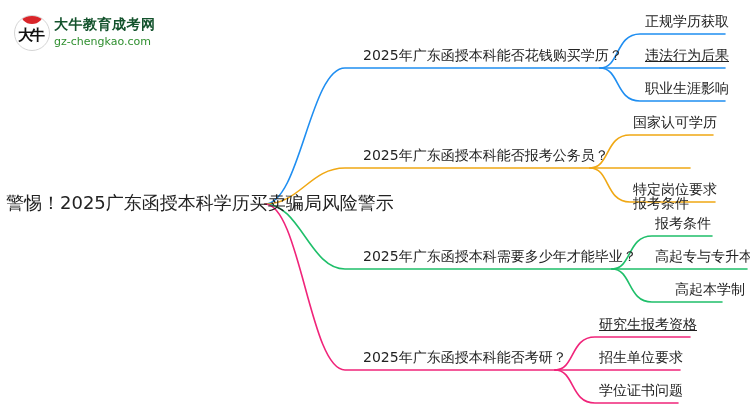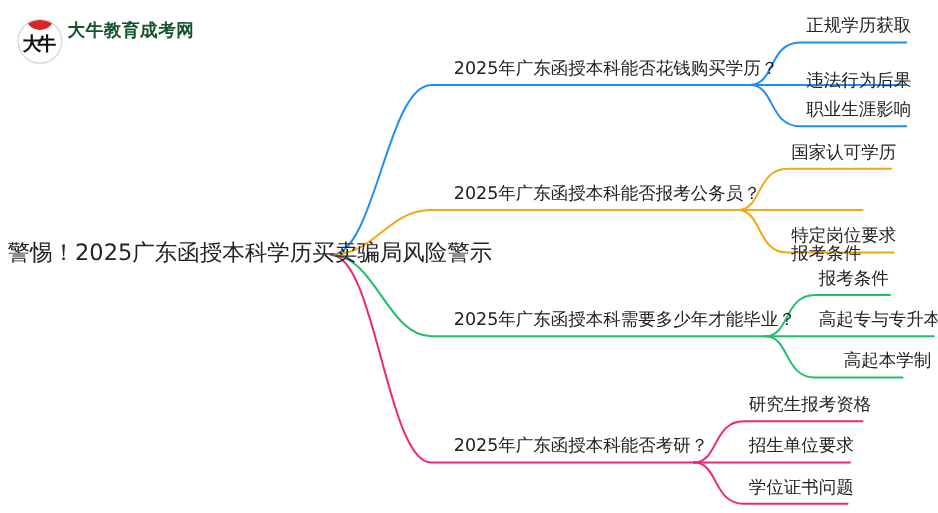--- a/index.html
+++ b/index.html
@@ -26,20 +26,21 @@
 </style>
 </head>
 <body>
 
 <div class="logo">
   <div class="logo-badge">
     <div class="sun"></div>
     <div class="glyph">大牛</div>
   </div>
   <div class="logo-title">大牛教育成考网</div>
+  <div class="logo-url">gz-chengkao.com</div>
 </div>
 
 <svg class="map" width="750" height="410">
   <g fill="none" stroke-width="1.6" stroke-linecap="round">
 
     <path d="M265,204 C300,204 310,68 345,68 L600,68" stroke="#1f8ef1"></path>
     <path d="M265,204 C300,204 310,168 345,168 L590,168" stroke="#f0a814"></path>
     <path d="M265,204 C300,204 310,269 345,269 L612,269" stroke="#1fbf6a"></path>
     <path d="M265,204 C300,204 310,370 345,370 L555,370" stroke="#f0247a"></path>
 
@@ -58,29 +59,29 @@
     <path d="M555,370 C575,370 570,337 595,337 L690,337" stroke="#f0247a"></path>
     <path d="M555,370 L680,370" stroke="#f0247a"></path>
     <path d="M555,370 C575,370 570,403 595,403 L678,403" stroke="#f0247a"></path>
   </g>
 </svg>
 
 <div class="node root">警惕！2025广东函授本科学历买卖骗局风险警示</div>
 
 <div class="node b1">2025年广东函授本科能否花钱购买学历？</div>
 <div class="node leaf" style="left:645px; top:12px;">正规学历获取</div>
-<div class="node leaf" style="left:645px; top:56px;">违法行为后果</div>
+<div class="node leaf" style="left:645px; top:46px;text-decoration:underline;">违法行为后果</div>
 <div class="node leaf" style="left:645px; top:79px;">职业生涯影响</div>
 
 <div class="node b2">2025年广东函授本科能否报考公务员？</div>
 <div class="node leaf" style="left:633px; top:113px;">国家认可学历</div>
 <div class="node leaf" style="left:633px; top:146px;margin-top:48px;">报考条件</div>
 <div class="node leaf" style="left:633px; top:180px;text-align:center;">特定岗位要求</div>
 
 <div class="node b3">2025年广东函授本科需要多少年才能毕业？</div>
 <div class="node leaf" style="left:655px; top:214px;">报考条件</div>
 <div class="node leaf" style="left:655px; top:247px;">高起专与专升本</div>
 <div class="node leaf" style="left:655px; top:280px;margin-left:20px;">高起本学制</div>
 
 <div class="node b4">2025年广东函授本科能否考研？</div>
-<div class="node leaf" style="left:599px; top:315px;">研究生报考资格</div>
+<div class="node leaf" style="left:599px; top:315px;text-decoration:underline;">研究生报考资格</div>
 <div class="node leaf" style="left:599px; top:348px;">招生单位要求</div>
 <div class="node leaf" style="left:599px; top:381px;">学位证书问题</div>
 
 </body></html>

